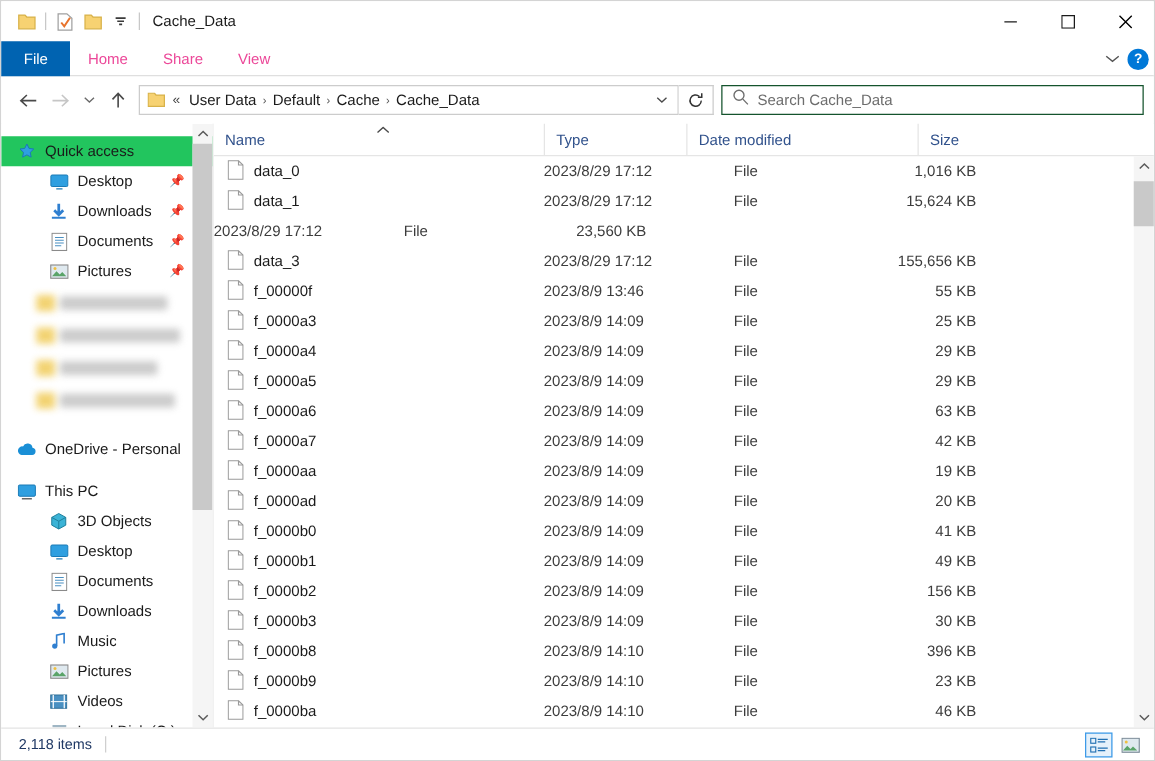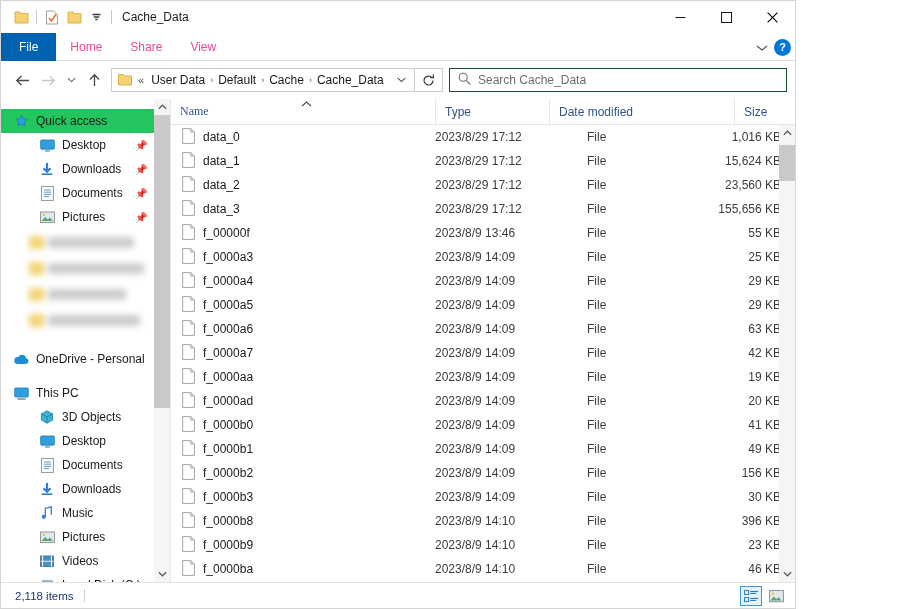--- a/index.html
+++ b/index.html
@@ -3,21 +3,21 @@
 <meta charset="utf-8">
 <style>
   * { box-sizing: border-box; margin: 0; padding: 0; }
   html, body {
     width: 924px; height: 609px;
     font-family: "Liberation Sans", sans-serif;
     background: #ffffff;
     overflow: hidden;
   }
   .window {
-    width: 796px; height: 609px;
+    width: 924px; height: 609px;
     background: #ffffff;
     border: 1px solid #d4d4d4;
     display: flex; flex-direction: column;
     position: relative;
   }
 
   
   .titlebar {
     height: 32px; flex: 0 0 32px;
     display: flex; align-items: center;
@@ -188,21 +188,21 @@
     border-bottom: 1px solid #e5e5e5;
     position: relative; background: #fff;
   }
   .col {
     display: flex; align-items: center;
     font-size: 12px; color: #31528c;
     border-left: 1px solid #e5e5e5;
     padding-left: 9px;
   }
   .col.first { border-left: none; }
-  .c-name { width: 264px; flex: 0 0 264px; font-family: Liberation Serif, serif; }
+  .c-name { width: 264px; flex: 0 0 264px; }
   .c-date { width: 152px; flex: 0 0 152px; }
   .c-type { width: 114px; flex: 0 0 114px; }
   .c-size { width: 92px; flex: 0 0 92px; margin-left: 33px; }
   .sortmark {
     position: absolute; left: 130px; top: 0px;
     font-size: 9px; color: #4a4a4a;
   }
   .rows {
     flex: 1; overflow: hidden; position: relative;
   }
@@ -606,27 +606,20 @@
                   <path d="M0.6 0.6h8.2l3.6 3.4v11.4H0.6z" fill="#ffffff" stroke="#9a9a9a" stroke-width="0.9"></path>
                   <path d="M8.8 0.6v3.4h3.6" fill="none" stroke="#9a9a9a" stroke-width="0.9"></path>
                 </svg></span>
               <span>data_1</span>
             </div>
             <div class="cell r-date">2023/8/29 17:12</div>
             <div class="cell r-type">File</div>
             <div class="cell r-size">15,624 KB</div>
           </div>
           <div class="row">
-            <div class="cell r-name">
-              <span><svg class="file-ico" viewBox="0 0 13 16">
-                  <path d="M0.6 0.6h8.2l3.6 3.4v11.4H0.6z" fill="#ffffff" stroke="#9a9a9a" stroke-width="0.9"></path>
-                  <path d="M8.8 0.6v3.4h3.6" fill="none" stroke="#9a9a9a" stroke-width="0.9"></path>
-                </svg></span>
-              <span>data_2</span>
-            </div>
             <div class="cell r-date">2023/8/29 17:12</div>
             <div class="cell r-type">File</div>
             <div class="cell r-size">23,560 KB</div>
           </div>
           <div class="row">
             <div class="cell r-name">
               <span><svg class="file-ico" viewBox="0 0 13 16">
                   <path d="M0.6 0.6h8.2l3.6 3.4v11.4H0.6z" fill="#ffffff" stroke="#9a9a9a" stroke-width="0.9"></path>
                   <path d="M8.8 0.6v3.4h3.6" fill="none" stroke="#9a9a9a" stroke-width="0.9"></path>
                 </svg></span>

